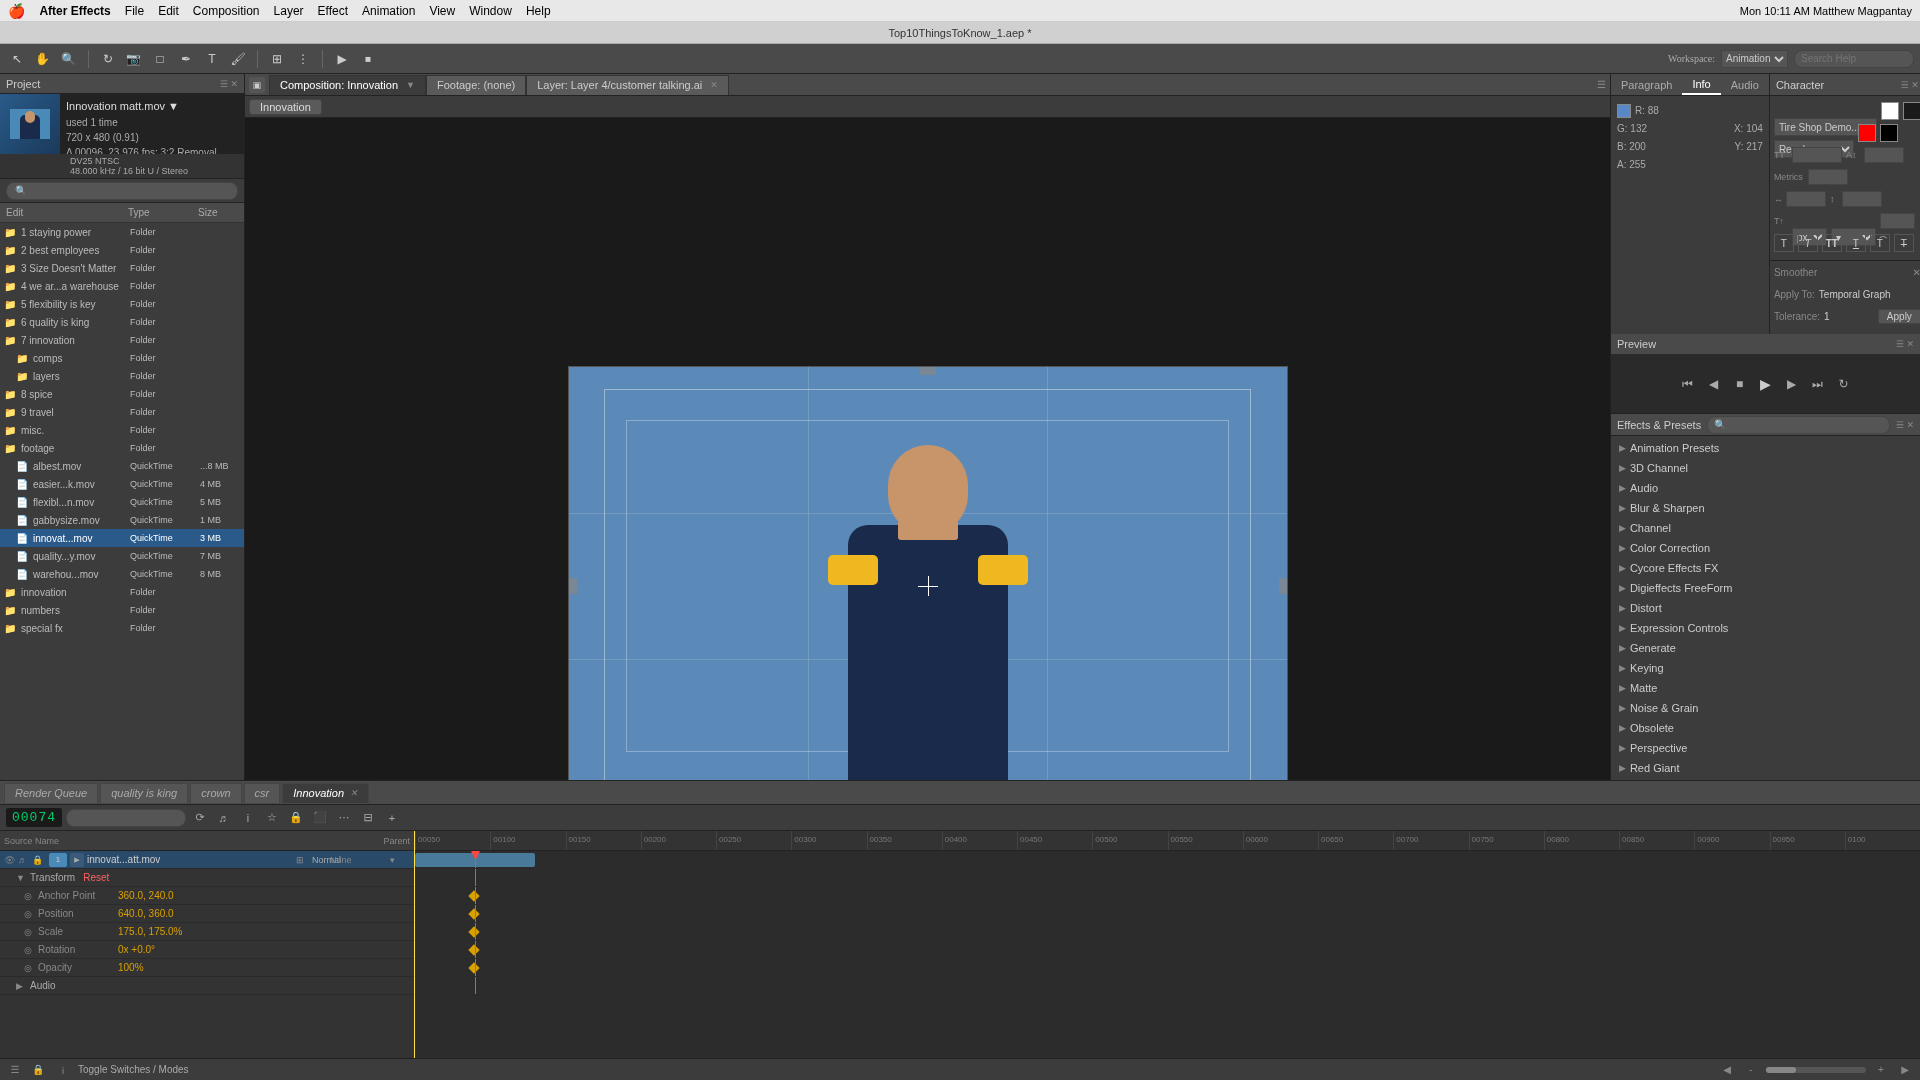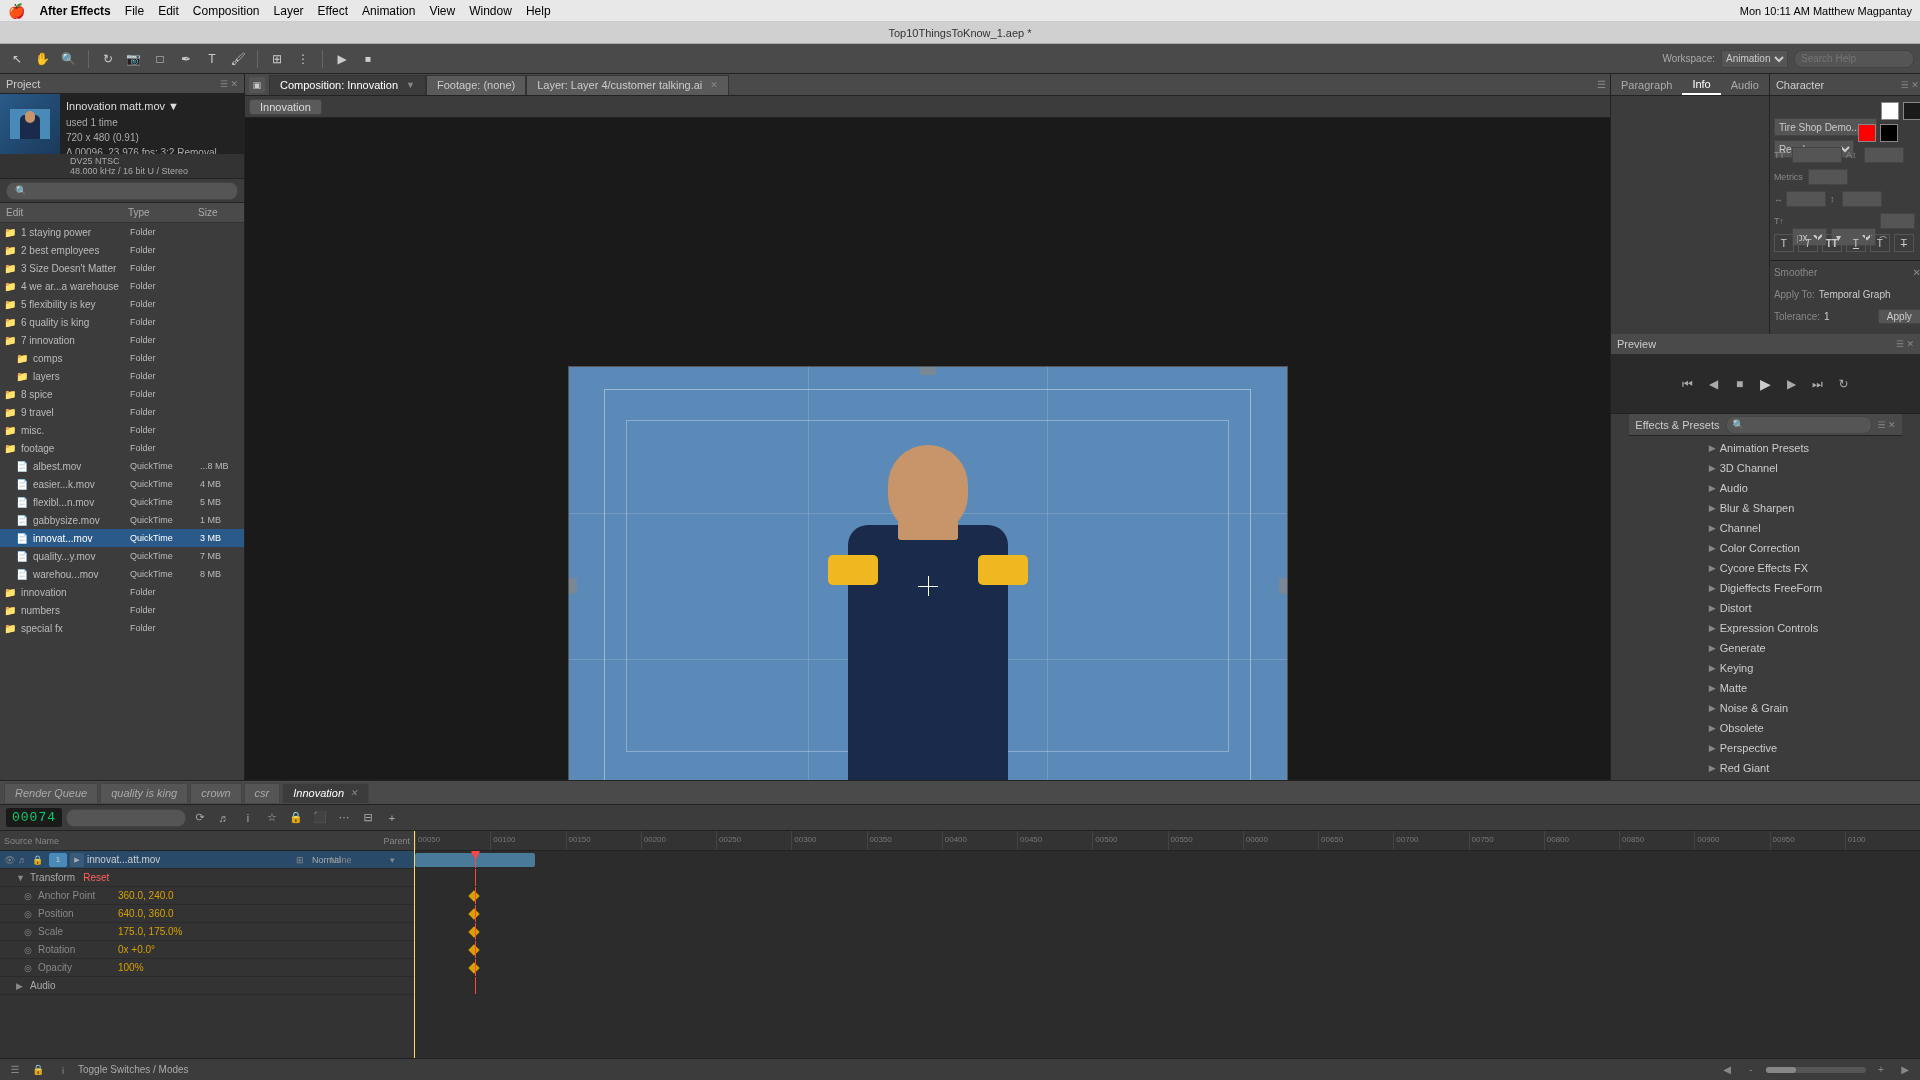--- a/index.html
+++ b/index.html
@@ -462,21 +462,20 @@
       cursor: pointer;
       font-size: 12px;
     }
 
     
     .effects-panel {
       flex: 1;
       display: flex;
       flex-direction: column;
       overflow: hidden;
-      align-items: center;
     }
     .effects-header {
       height: 22px;
       background: #4a4a4a;
       display: flex;
       align-items: center;
       padding: 0 6px;
       font-size: 11px;
       color: #ccc;
       border-bottom: 1px solid #222;
@@ -729,21 +728,21 @@
   <button class="toolbar-btn">✒</button>
   <button class="toolbar-btn">T</button>
   <button class="toolbar-btn">🖌</button>
   <div class="toolbar-sep"></div>
   <button class="toolbar-btn">⊞</button>
   <button class="toolbar-btn">⋮</button>
   <div class="toolbar-sep"></div>
   <button class="toolbar-btn">▶</button>
   <button class="toolbar-btn">⏹</button>
   <div style="margin-left:auto; display:flex; align-items:center; gap:6px;">
-    <span style="font-size:10px; color:#aaa;">Workspace:</span>
+    <span style="font-size:10px; color:#aaa;font-family:Liberation Serif, serif;">Workspace:</span>
     <select style="background:#555;border:1px solid #444;color:#ccc;font-size:10px;height:18px;">
       <option>Animation</option>
     </select>
     <input type="text" style="background: rgb(85, 85, 85); border: 1px solid rgb(68, 68, 68); color: rgb(204, 204, 204); font-size: 10px; height: 18px; width: 120px; border-radius: 8px; padding: 0px 6px;" placeholder="Search Help">
   </div>
 </div>
 
 <div class="main-layout">
 
   <div class="left-panel">
@@ -1025,20 +1024,37 @@
 
   <div class="right-panel">
 
     <div class="right-top">
 
       <div class="info-panel">
         <div class="info-tabs">
           <div class="info-tab">Paragraph</div>
           <div class="info-tab active">Info</div>
           <div class="info-tab">Audio</div>
+        </div>
+        <div class="info-content">
+          <div class="info-row">
+            <div class="color-swatch"></div>
+            <span>R: 88</span>
+          </div>
+          <div class="info-row">
+            <span>G: 132</span>
+            <span style="margin-left:auto;">X: 104</span>
+          </div>
+          <div class="info-row">
+            <span>B: 200</span>
+            <span style="margin-left:auto;">Y: 217</span>
+          </div>
+          <div class="info-row">
+            <span>A: 255</span>
+          </div>
         </div>
       </div>
 
       <div class="char-panel">
         <div style="height:22px;background:#4a4a4a;display:flex;align-items:center;padding:0 6px;font-size:11px;color:#ccc;border-bottom:1px solid #222;">
           <span>Character</span>
           <span style="margin-left:auto;color:#888;font-size:9px;">☰ ✕</span>
         </div>
         <div class="char-content">
 

